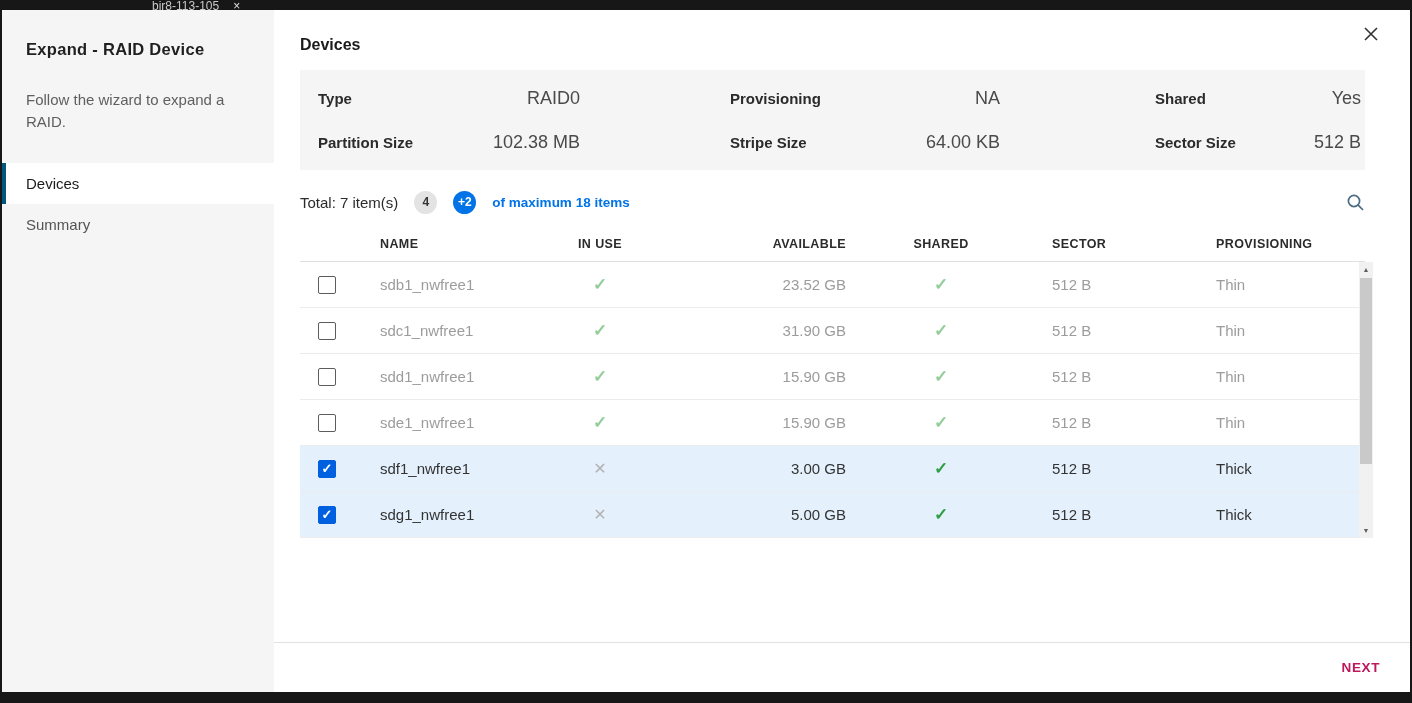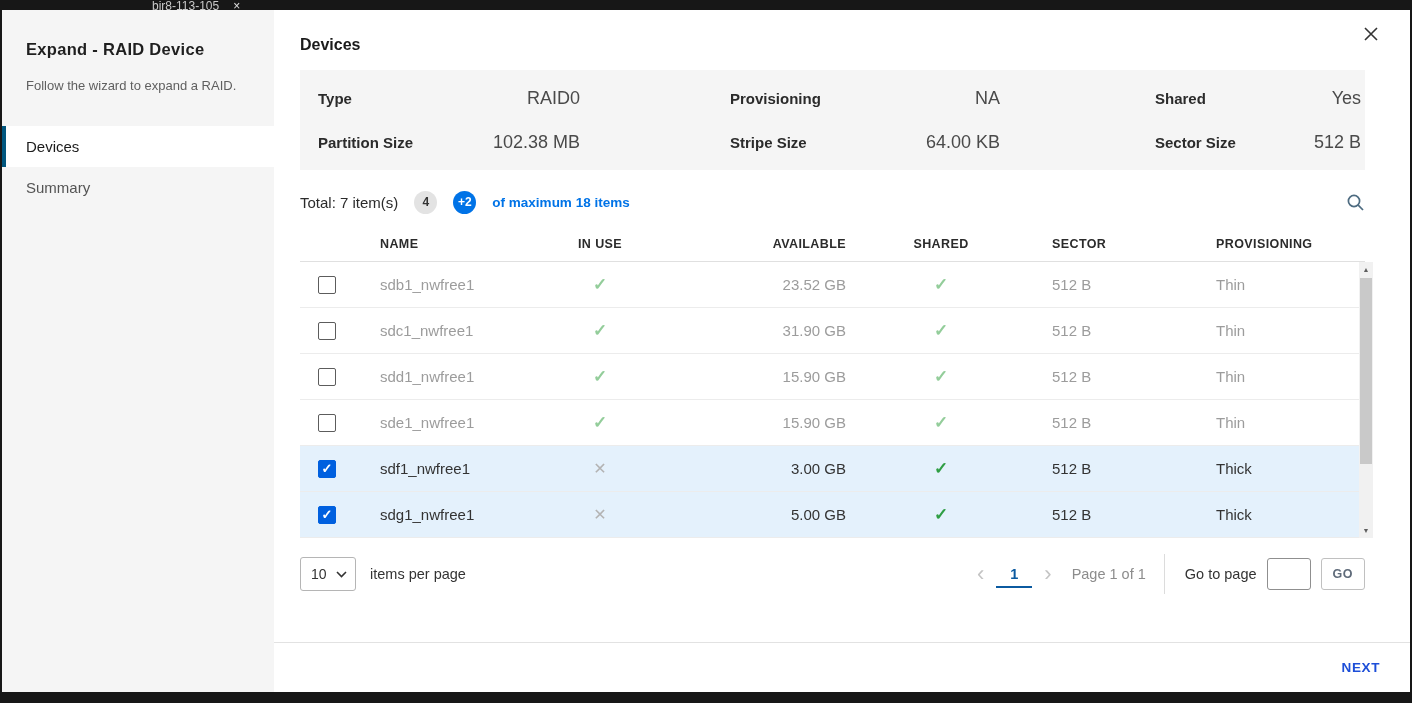--- a/index.html
+++ b/index.html
@@ -13,21 +13,21 @@
     display:flex; gap:14px; white-space:nowrap; }
   .bg-tab .x { color:#e0e0e0; }
 
   
   .modal { position:absolute; top:10px; left:2px; right:2px; bottom:11px;
     background:#fff; display:flex; }
 
   
   .sidebar { width:272px; flex-shrink:0; background:#f5f5f5; padding:30px 24px 0; }
   .wizard-title { font-size:16.5px; font-weight:bold; color:#1f1f1f; letter-spacing:.3px; }
-  .wizard-desc { margin-top:18px; font-size:13px; color:#5f5f5f; line-height:1.45; max-width:215px; }
+  .wizard-desc { margin-top:30px; font-size:15px; color:#5f5f5f; line-height:1.45; max-width:215px; }
   .steps { margin:30px -24px 0; }
   .step { padding:12px 24px; font-size:15px; color:#545454; cursor:pointer; }
   .step.active { background:#fff; border-left:4px solid #01567e; padding-left:20px; color:#1b1b1b; }
 
   
   .content { flex:1; position:relative; background:#fff; padding:14px 45px 0 26px; }
   .close { position:absolute; top:13px; right:28px; width:22px; height:22px; cursor:pointer;
     display:flex; align-items:center; justify-content:center; }
   .page-title { margin-top:12px; font-size:16px; font-weight:bold; color:#1b1b1b; }
 
@@ -96,21 +96,21 @@
   .goto input { width:44px; height:32px; border:1px solid #8f8f8f; border-radius:3px;
     font-size:14px; padding:0 6px; outline:none; font-family:"Liberation Sans",sans-serif; }
   .go-btn { height:32px; padding:0 11px; border:1px solid #c0c0c0; background:#fff;
     border-radius:3px; font-weight:bold; color:#5f6b7a; font-size:12.5px; letter-spacing:.5px;
     cursor:pointer; font-family:"Liberation Sans",sans-serif; }
 
   
   .dlg-footer { position:absolute; left:0; right:0; bottom:0; height:50px; background:#fff;
     border-top:1px solid #e2e2e2; display:flex; align-items:center; justify-content:flex-end;
     padding-right:30px; }
-  .next { color:#1d4ed8; font-weight:bold; font-size:13.5px; letter-spacing:.6px; cursor:pointer; }
+  .next { color:#be185d; font-weight:bold; font-size:13.5px; letter-spacing:.6px; cursor:pointer; }
 </style>
 </head>
 <body>
 
 <div class="bg-strip">
   <div class="bg-tab">
     <span>bir8-113-105</span>
     <span class="x">×</span>
   </div>
 </div>
@@ -258,43 +258,19 @@
         <div class="sb-arrow up">
             <span>▲</span>
           </div>
         <div class="sb-thumb"></div>
         <div class="sb-arrow down">
             <span>▼</span>
           </div>
       </div>
     </div>
 
-    <div class="pagination">
-      <div class="pp-select">
-        <span>10</span>
-        <svg width="11" height="7" viewBox="0 0 11 7">
-          <path d="M1 1 L5.5 5.5 L10 1" stroke="#333" stroke-width="1.6" fill="none"></path>
-        </svg>
-      </div>
-      <span class="pp-label">items per page</span>
-
-      <div class="pagenav">
-        <span class="pg-arrow">‹</span>
-        <span class="cur">1</span>
-        <span class="pg-arrow">›</span>
-        <span class="page-info">Page 1 of 1</span>
-      </div>
-
-      <div class="v-div"></div>
-
-      <div class="goto">
-        <span>Go to page</span>
-        <input style="">
-        <button class="go-btn">GO</button>
-      </div>
-    </div>
 
     <footer class="dlg-footer">
       <span class="next">NEXT</span>
     </footer>
 
   </main>
 </div>
 
 </body></html>

